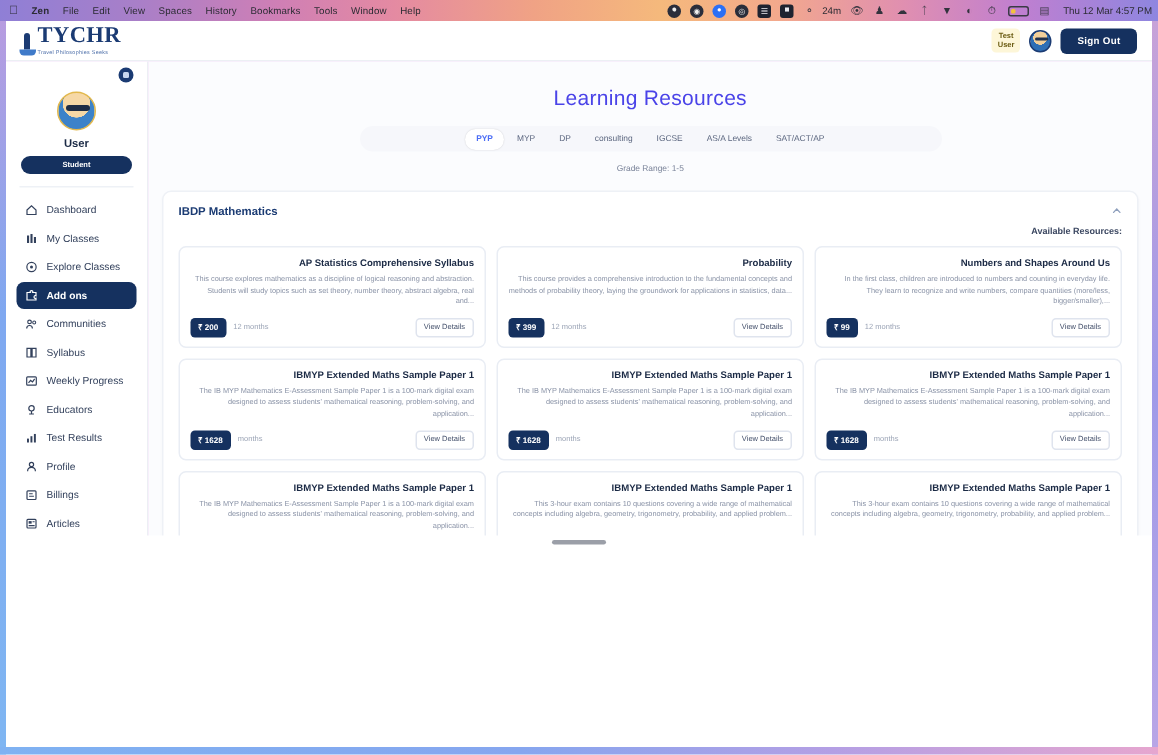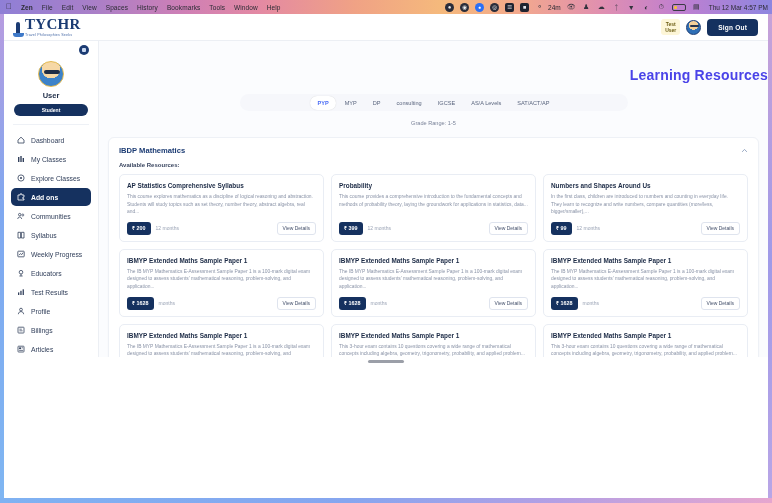--- a/index.html
+++ b/index.html
@@ -139,36 +139,36 @@
   .nav-item.active { background:#15315f; color:#ffffff; font-weight:bold; }
   .nav-ico { width:8px; height:8px; flex:0 0 8px; display:block; }
   .nav-ico svg { display:block; width:8px; height:8px; }
 
   
   .main {
     position:absolute; left:95px; top:27px; width:669px; height:457px;
     background:#fbfcfe; overflow:hidden;
   }
   .page-title {
-    text-align:right; font-size:14px; font-weight:bold; color:#4a43e8;
-    margin-top:26px; letter-spacing:.2px;
+    text-align:center; font-size:14px; font-weight:normal; color:#4a43e8;
+    margin-top:16px; letter-spacing:.2px;
   }
   .tabbar {
     margin:11px auto 0; width:388px; height:17px; background:#f6f7fb;
     border-radius:9px; display:flex; align-items:center; justify-content:center; gap:2px;
   }
   .tab {
     font-size:5.6px; color:#5b667f; padding:4px 7px; border-radius:7px; white-space:nowrap;
   }
   .tab.active { background:#ffffff; color:#4a6cf5; font-weight:bold; box-shadow:0 0 1px rgba(0,0,0,.18); }
   .grade-range { text-align:center; font-size:5.6px; color:#7a8399; margin-top:9px; }
 
   .section {
     margin:11px 9px 0 9px; background:#ffffff; border:1px solid #eef1f6;
-    border-radius:6px; box-shadow:0 1px 2px rgba(20,30,60,.03);
+    border-radius:6px; box-shadow:0 1px 2px rgba(20,30,60,.03);text-align:right;
   }
   .section-head {
     display:flex; align-items:center; padding:8px 10px 7px; 
   }
   .section-title { font-size:7.6px; font-weight:bold; color:#1b3b73; }
   .chev { margin-left:auto; width:7px; height:7px; color:#8fa0bd; }
   .chev svg { display:block; width:7px; height:7px; }
   .section-body { padding:0 10px 10px; }
   .avail { font-size:6px; font-weight:bold; color:#3a4660; margin-bottom:6px; }
 

